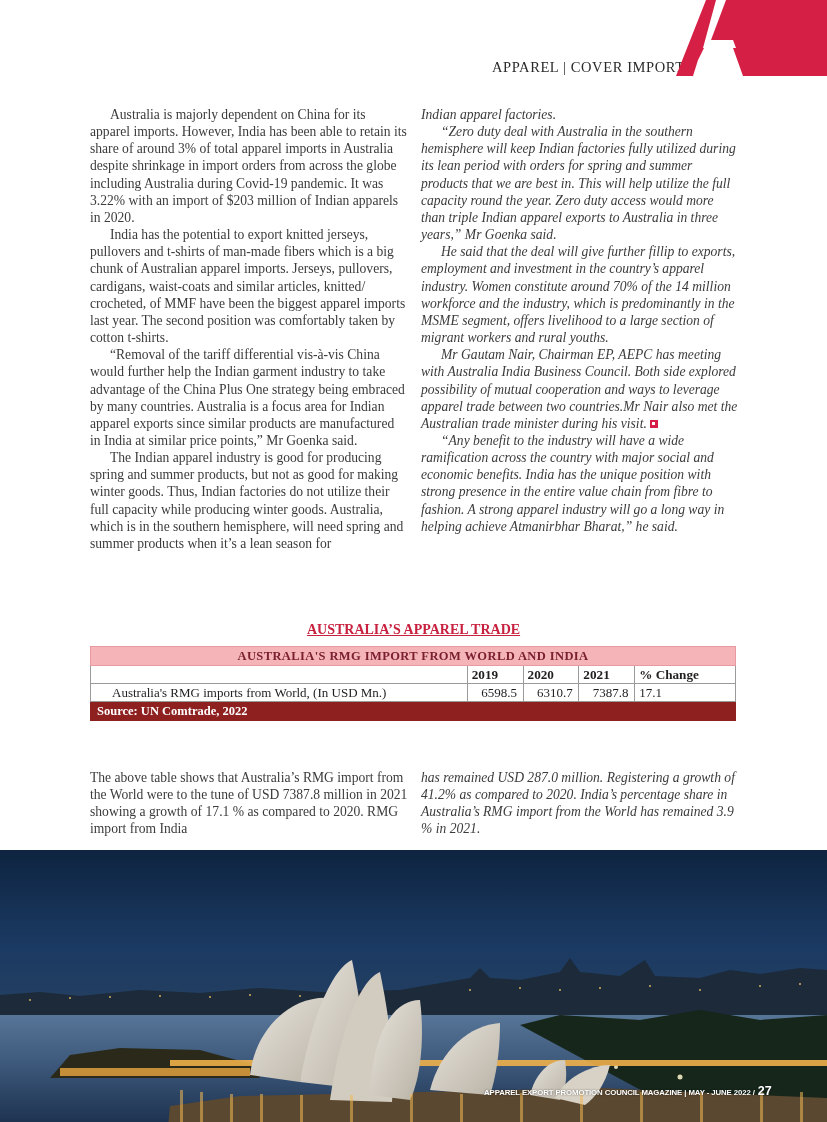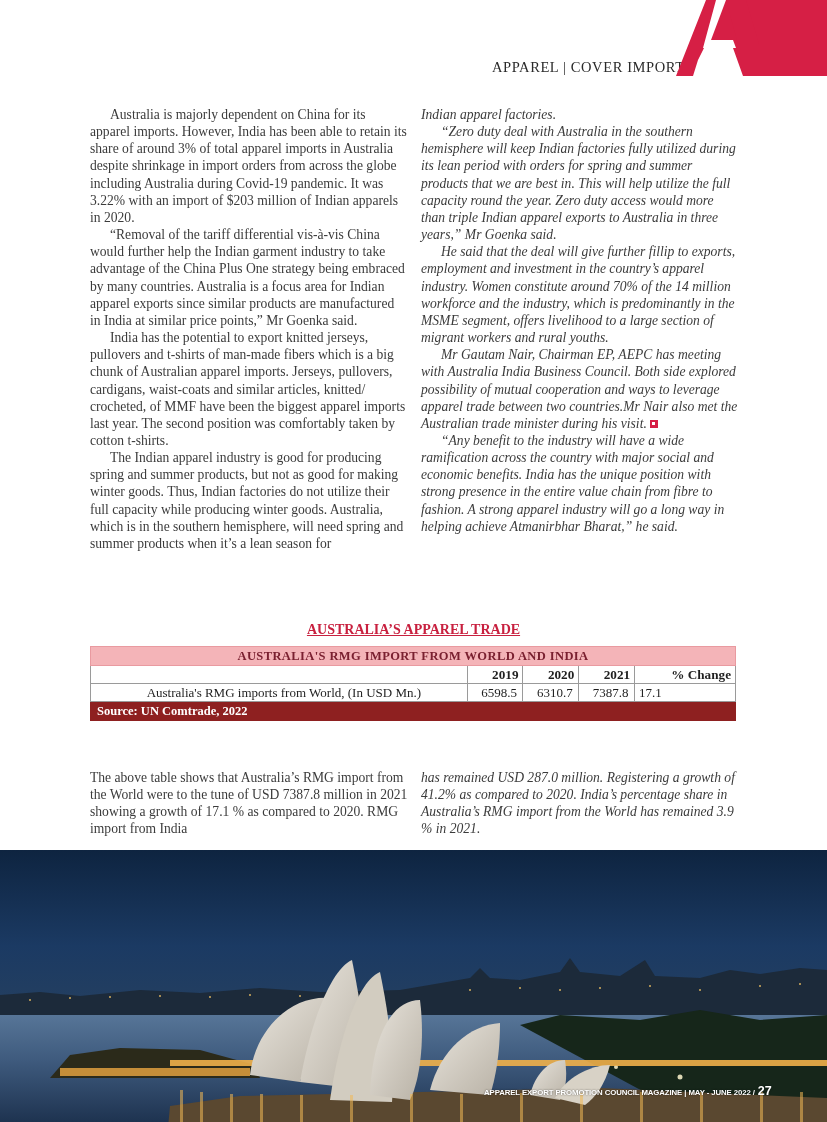--- a/index.html
+++ b/index.html
@@ -37,23 +37,23 @@
   }
   .trade-table {
     position: absolute; left: 90px; top: 646px; width: 646px;
     border-collapse: collapse; font-family: "Liberation Serif", serif; font-size: 13px; color: #1f1f1f;
   }
   .trade-table td, .trade-table th { border: 1px solid #9a9a9a; height: 18px; padding: 0 4px; margin-top: 43px; }
   .trade-table .cap-row th {
     background: #f4b4b8; color: #7a2030; font-size: 12.5px; font-weight: bold; letter-spacing: 0.4px;
     text-align: center; height: 19px; border-color: #e99aa0;
   }
-  .trade-table .head-row th { background: #ffffff; font-weight: bold; font-size: 13.2px; text-align: right; }
+  .trade-table .head-row th { background: #ffffff; font-weight: bold; font-size: 13.2px; text-align: left; }
   .trade-table .head-row th.blank { border-left: 1px solid #9a9a9a; }
-  .trade-table td.label { text-align: center; padding-left: 14px; width: 396px; }
+  .trade-table td.label { text-align: left; padding-left: 21px; width: 396px; }
   .trade-table td.num { text-align: center; width: 56px; padding-left: 12px; }
   .trade-table td.pct { text-align: left; width: 104px; }
   .trade-table .source-row td {
     background: #8e2020; color: #ffffff; font-weight: bold; font-size: 12.5px; border-color: #8e2020; padding-left: 6px; height: 19px;
   }
 
   
   .col-bottom { top: 769px; }
 
   
@@ -76,22 +76,22 @@
 </div>
 <svg class="logo-a" viewBox="0 0 151 76" width="151" height="76">
   <polygon points="30,0 151,0 151,76 67,76 57,48 28,48 22,60 17,76 0,76" fill="#d61f45"></polygon>
   <polygon points="35,6 48,37 26,37" fill="#ffffff" opacity="0"></polygon>
   <polygon points="40,0 50,0 35,40 57,40 60,48 27,48" fill="#ffffff"></polygon>
   <polygon points="50,0 70,0 83,44 62,44" fill="#d61f45"></polygon>
 </svg>
 
 <div class="col col-left">
   <p>Australia is majorly dependent on China for its apparel imports. However, India has been able to retain its share of around 3% of total apparel imports in Australia despite shrinkage in import orders from across the globe including Australia during Covid-19 pandemic. It was 3.22% with an import of $203 million of Indian apparels in 2020.</p>
+  <p>India has the potential to export knitted jerseys, pullovers and t-shirts of man-made fibers which is a big chunk of Australian apparel imports. Jerseys, pullovers, cardigans, waist-coats and similar articles, knitted/ crocheted, of MMF have been the biggest apparel imports last year. The second position was comfortably taken by cotton t-shirts.</p>
   <p>“Removal of the tariff differential vis-à-vis China would further help the Indian garment industry to take advantage of the China Plus One strategy being embraced by many countries. Australia is a focus area for Indian apparel exports since similar products are manufactured in India at similar price points,” Mr Goenka said.</p>
-  <p>India has the potential to export knitted jerseys, pullovers and t-shirts of man-made fibers which is a big chunk of Australian apparel imports. Jerseys, pullovers, cardigans, waist-coats and similar articles, knitted/ crocheted, of MMF have been the biggest apparel imports last year. The second position was comfortably taken by cotton t-shirts.</p>
   <p>The Indian apparel industry is good for producing spring and summer products, but not as good for making winter goods. Thus, Indian factories do not utilize their full capacity while producing winter goods. Australia, which is in the southern hemisphere, will need spring and summer products when it’s a lean season for</p>
 </div>
 
 <div class="col col-right">
   <p class="noindent">Indian apparel factories.</p>
   <p>“Zero duty deal with Australia in the southern hemisphere will keep Indian factories fully utilized during its lean period with orders for spring and summer products that we are best in. This will help utilize the full capacity round the year. Zero duty access would more than triple Indian apparel exports to Australia in three years,” Mr Goenka said.</p>
   <p>He said that the deal will give further fillip to exports, employment and investment in the country’s apparel industry. Women constitute around 70% of the 14 million workforce and the industry, which is predominantly in the MSME segment, offers livelihood to a large section of migrant workers and rural youths.</p>
   <p><span>Mr Gautam Nair, Chairman EP, AEPC has meeting with Australia India Business Council. Both side explored possibility of mutual cooperation and ways to leverage apparel trade between two countries.Mr Nair also met the Australian trade minister during his visit.</span><span class="end-mark"></span></p>
   <p>“Any benefit to the industry will have a wide ramification across the country with major social and economic benefits. India has the unique position with strong presence in the entire value chain from fibre to fashion. A strong apparel industry will go a long way in helping achieve Atmanirbhar Bharat,” he said.</p>
 </div>

